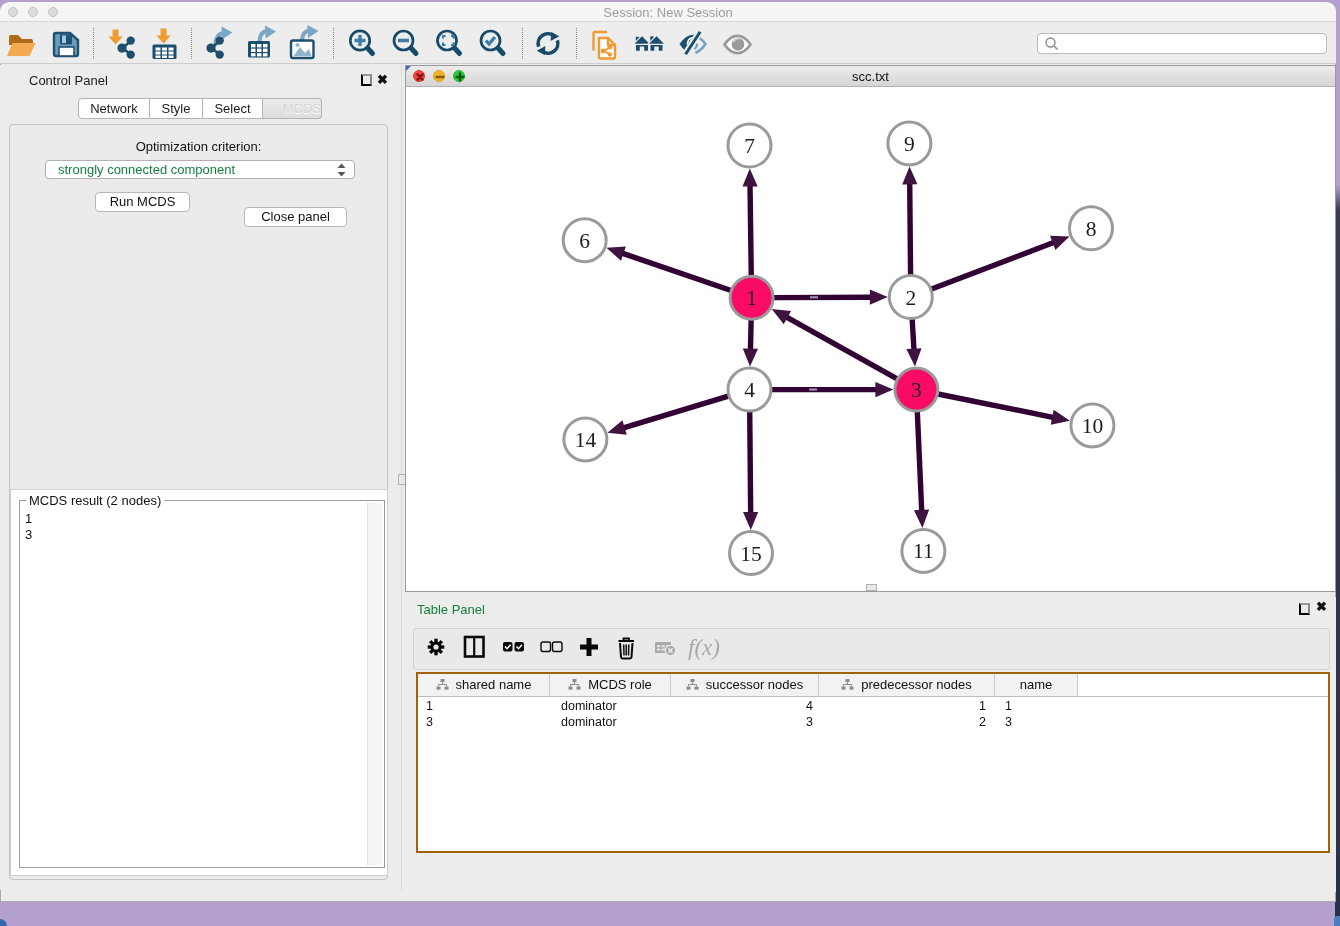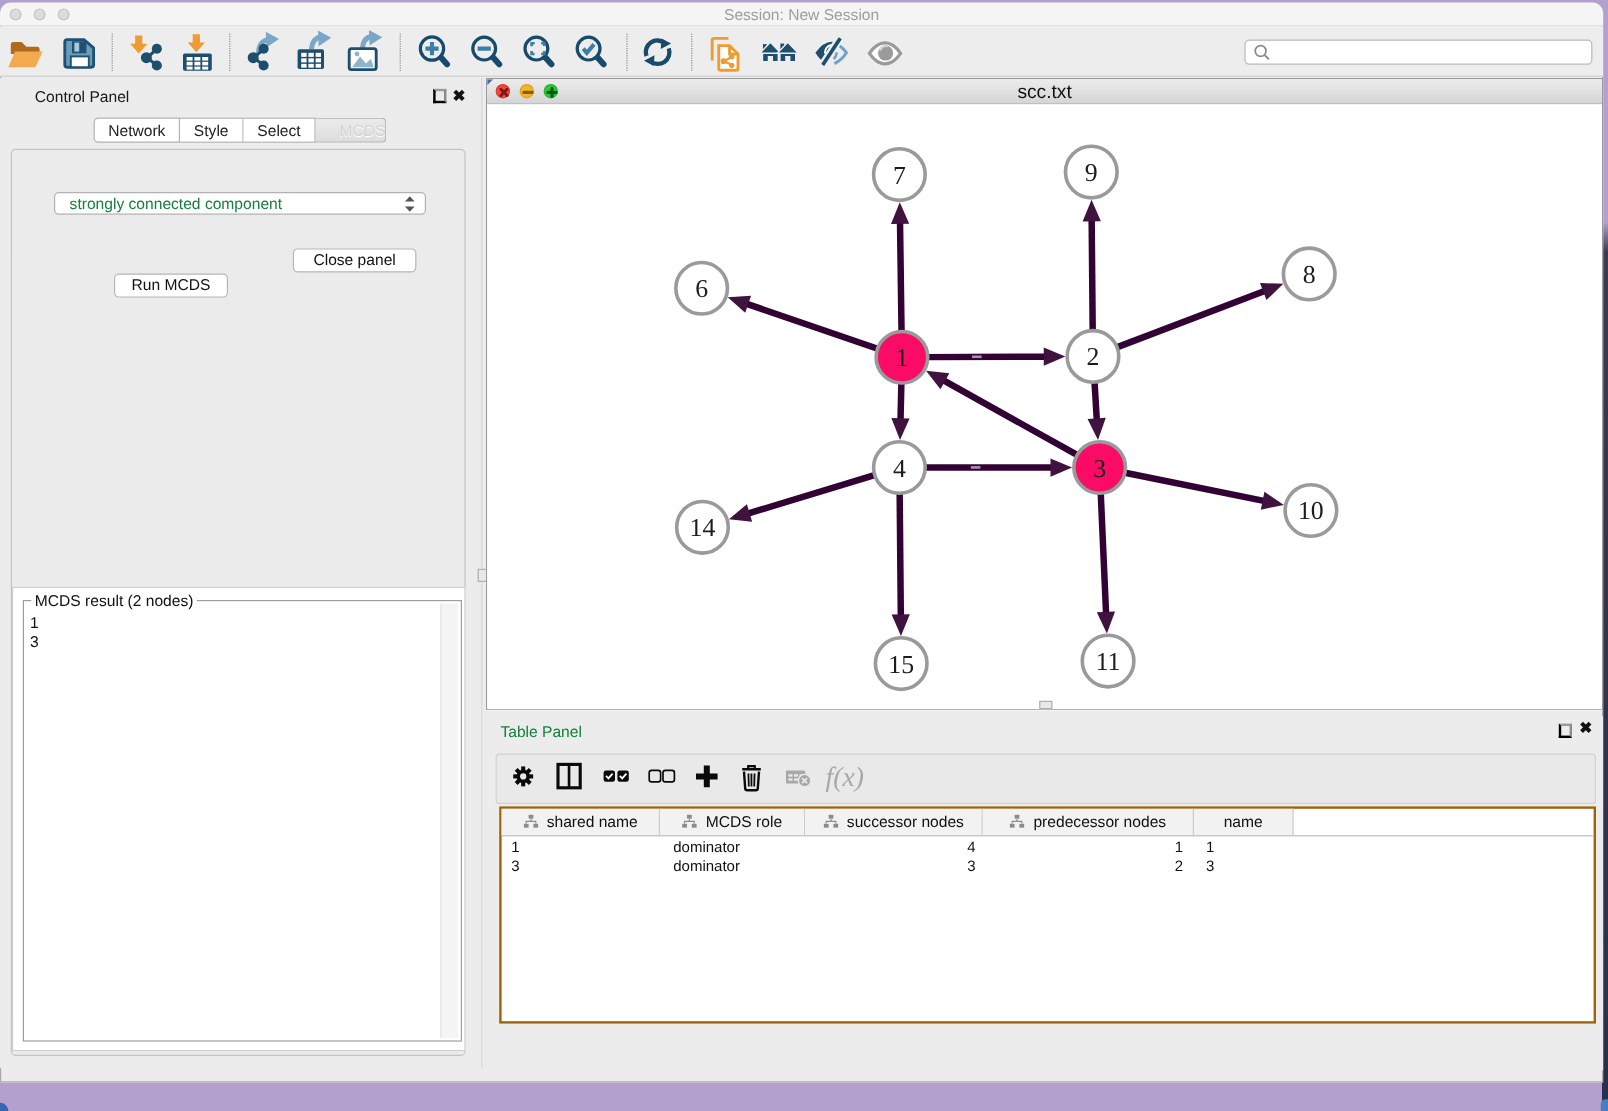--- a/index.html
+++ b/index.html
@@ -34,21 +34,21 @@
 #resultpane { position:absolute; left:10px; top:424px; width:378px; height:387px; background:#fff; border:1px solid #cfcfcf; }
 #groupbox { position:absolute; left:8px; top:10px; width:366px; height:368px; border:1px solid #9e9e9e; }
 #groupbox-label { position:absolute; left:6px; top:-8px; background:#fff; padding:0 3px; font-size:13px; color:#111; }
 #gb-scroll { position:absolute; right:2px; top:2px; bottom:2px; width:15px; background:#f4f4f4; border-left:1px solid #e2e2e2; }
 
 #vsplit { position:absolute; left:401px; top:63px; width:4px; height:825px; background:#ececec; border-left:1px solid #d9d9d9; }
 #vgrip { position:absolute; left:398px; top:472px; width:8px; height:11px; background:#e8e8e8; border:1px solid #b0b0b0; }
 
 #netwin { position:absolute; left:405px; top:63px; width:931px; height:527px; background:#fff; box-shadow:inset 0 0 0 1px #9a9a9a; }
 #net-titlebar { position:absolute; left:1px; top:1px; width:929px; height:21px; background:linear-gradient(#ececec,#d5d5d5); border-bottom:1px solid #b2b2b2; }
-#net-title { position:absolute; left:0; right:0; top:3px; text-align:center; font-size:16px; color:#111; }
+#net-title { position:absolute; left:0; right:0; top:3px; text-align:center; font-size:13px; color:#111; }
 .traffic { position:absolute; top:4px; width:12px; height:12px; border-radius:50%; } .traffic svg { display:block; }
 #net-canvas { position:absolute; left:1px; top:22px; width:929px; height:503px; background:#fff; }
 #hgrip { position:absolute; left:866px; top:582px; width:11px; height:7px; background:#e8e8e8; border:1px solid #b0b0b0; }
 
 #tpanel { position:absolute; left:405px; top:595px; width:931px; height:295px; background:#ececec; }
 #tp-title { position:absolute; left:12px; top:5px; font-size:13px; color:#15803d; }
 #tp-toolbar { position:absolute; left:8px; top:31px; width:917px; height:42px; background:#e9e9e9; border:1px solid #d2d2d2; border-radius:3px; }
 #tbl { position:absolute; left:11px; top:75px; width:914px; height:181px; background:#fff; border:2px solid #a16207; }
 .th { position:absolute; top:0; height:22px; background:#f2f2f2; border-right:1px solid #cccccc; font-size:13px; color:#111; text-align:center; line-height:22px; }
 #thead-bottom { position:absolute; left:0; top:22px; width:100%; height:1px; background:#bdbdbd; }
@@ -214,27 +214,28 @@
     <div id="cp-title">Control Panel</div>
     <div class="float-ic" style="left:361px; top:9px;"></div>
     <div class="close-x" style="left:377px; top:7px;">✖</div>
     <div class="tabbar" id="cp-tabs">
       <div class="tab first" style="width:72px;">Network</div>
       <div class="tab" style="width:53px;">Style</div>
       <div class="tab" style="width:60px;">Select</div>
       <div class="tab sel last" style="width:59px;">MCDS</div>
     </div>
     <div id="cp-body">
+      <div id="opt-label">Optimization criterion:</div>
       <div id="opt-select">strongly connected component
   <svg width="11" height="14" viewBox="0 0 11 14" style="position:absolute; right:7px; top:2px;">
     <polygon points="5.5,0.5 9.5,5 1.5,5" fill="#555"></polygon>
     <polygon points="5.5,13.5 9.5,9 1.5,9" fill="#555"></polygon>
   </svg>
 </div>
-      <div class="btn" style="left:85px; top:67px; width:95px;margin-top:36px;">Run MCDS</div>
+      <div class="btn" style="left:85px; top:67px; width:95px;">Run MCDS</div>
       <div class="btn" style="left:194px; top:82px; width:103px;margin-left:40px;">Close panel</div>
     </div>
     <div id="resultpane">
       <div id="groupbox">
         <div id="groupbox-label">MCDS result (2 nodes)</div>
         <div style="position:absolute; left:5px; top:10px; font-size:13px; color:#111; line-height:16px;">1<br>3</div>
         <div id="gb-scroll"></div>
       </div>
     </div>
   </div>

